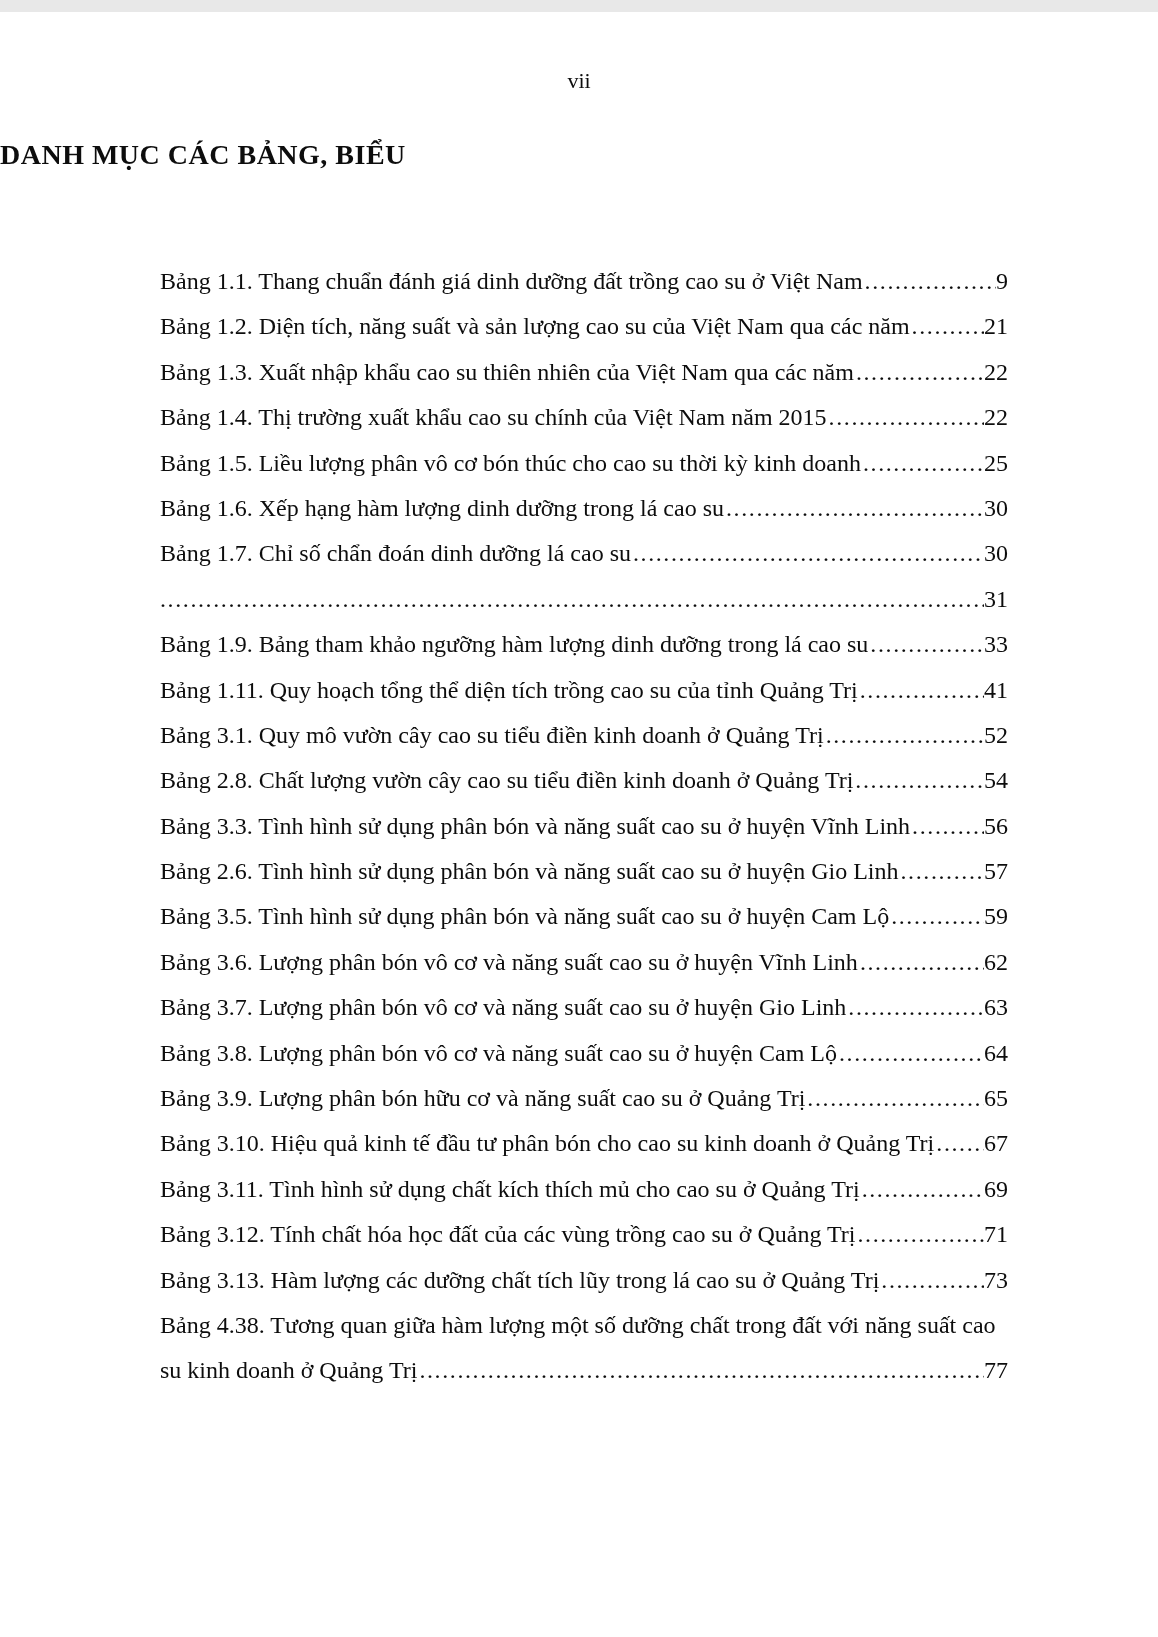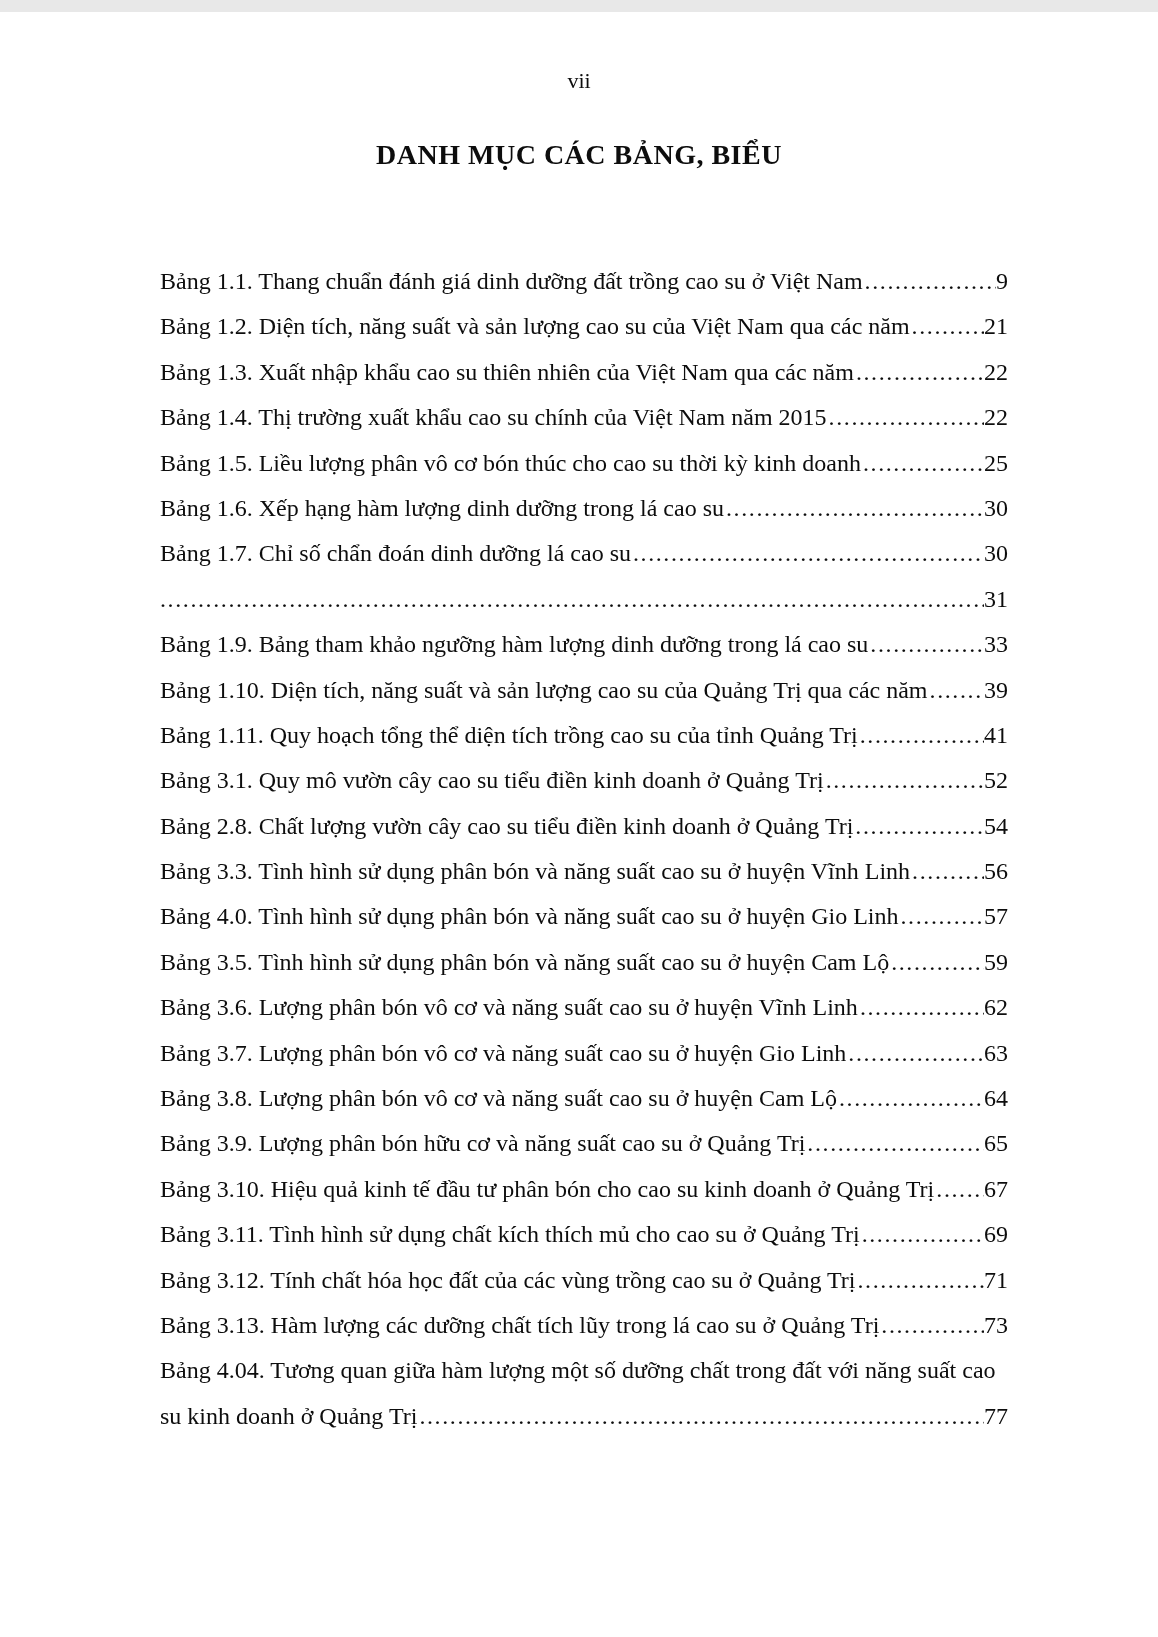--- a/index.html
+++ b/index.html
@@ -24,21 +24,21 @@
     width: 100%;
     text-align: center;
     font-size: 22px;
     line-height: 26px;
   }
   .doc-title {
     position: absolute;
     top: 126px;
     left: 0;
     width: 100%;
-    text-align: center;
+    text-align: left;
     font-size: 28px;
     font-weight: bold;
     letter-spacing: 0.5px;
     line-height: 34px;
   }
   .toc {
     position: absolute;
     top: 247px;
     left: 160px;
     width: 848px;
@@ -119,46 +119,41 @@
       <div class="toc-row">
     <span class="toc-leader"></span>
     <span class="toc-page">31</span>
   </div>
       <div class="toc-row">
     <span class="toc-label">Bảng 1.9. Bảng tham khảo ngưỡng hàm lượng dinh dưỡng trong lá cao su</span>
     <span class="toc-leader"></span>
     <span class="toc-page">33</span>
   </div>
       <div class="toc-row">
-    <span class="toc-label">Bảng 1.10. Diện tích, năng suất và sản lượng cao su của Quảng Trị qua các năm</span>
-    <span class="toc-leader"></span>
-    <span class="toc-page">39</span>
-  </div>
-      <div class="toc-row">
     <span class="toc-label">Bảng 1.11. Quy hoạch tổng thể diện tích trồng cao su của tỉnh Quảng Trị</span>
     <span class="toc-leader"></span>
     <span class="toc-page">41</span>
   </div>
       <div class="toc-row">
     <span class="toc-label">Bảng 3.1. Quy mô vườn cây cao su tiểu điền kinh doanh ở Quảng Trị</span>
     <span class="toc-leader"></span>
     <span class="toc-page">52</span>
   </div>
       <div class="toc-row">
     <span class="toc-label">Bảng 2.8. Chất lượng vườn cây cao su tiểu điền kinh doanh ở Quảng Trị</span>
     <span class="toc-leader"></span>
     <span class="toc-page">54</span>
   </div>
       <div class="toc-row">
     <span class="toc-label">Bảng 3.3. Tình hình sử dụng phân bón và năng suất cao su ở huyện Vĩnh Linh</span>
     <span class="toc-leader"></span>
     <span class="toc-page">56</span>
   </div>
       <div class="toc-row">
-    <span class="toc-label">Bảng 4.0. Tình hình sử dụng phân bón và năng suất cao su ở huyện Gio Linh</span>
+    <span class="toc-label">Bảng 2.6. Tình hình sử dụng phân bón và năng suất cao su ở huyện Gio Linh</span>
     <span class="toc-leader"></span>
     <span class="toc-page">57</span>
   </div>
       <div class="toc-row">
     <span class="toc-label">Bảng 3.5. Tình hình sử dụng phân bón và năng suất cao su ở huyện Cam Lộ</span>
     <span class="toc-leader"></span>
     <span class="toc-page">59</span>
   </div>
       <div class="toc-row">
     <span class="toc-label">Bảng 3.6. Lượng phân bón vô cơ và năng suất cao su ở huyện Vĩnh Linh</span>
@@ -194,21 +189,21 @@
     <span class="toc-label">Bảng 3.12. Tính chất hóa học đất của các vùng trồng cao su ở Quảng Trị</span>
     <span class="toc-leader"></span>
     <span class="toc-page">71</span>
   </div>
       <div class="toc-row">
     <span class="toc-label">Bảng 3.13. Hàm lượng các dưỡng chất tích lũy trong lá cao su ở Quảng Trị</span>
     <span class="toc-leader"></span>
     <span class="toc-page">73</span>
   </div>
       <div class="toc-row wrap-first">
-    <span class="toc-label">Bảng 4.04. Tương quan giữa hàm lượng một số dưỡng chất trong đất với năng suất cao</span>
+    <span class="toc-label">Bảng 4.38. Tương quan giữa hàm lượng một số dưỡng chất trong đất với năng suất cao</span>
 
   </div>
       <div class="toc-row">
     <span class="toc-label">su kinh doanh ở Quảng Trị</span>
     <span class="toc-leader"></span>
     <span class="toc-page">77</span>
   </div>
     </div>
 </div>
 

